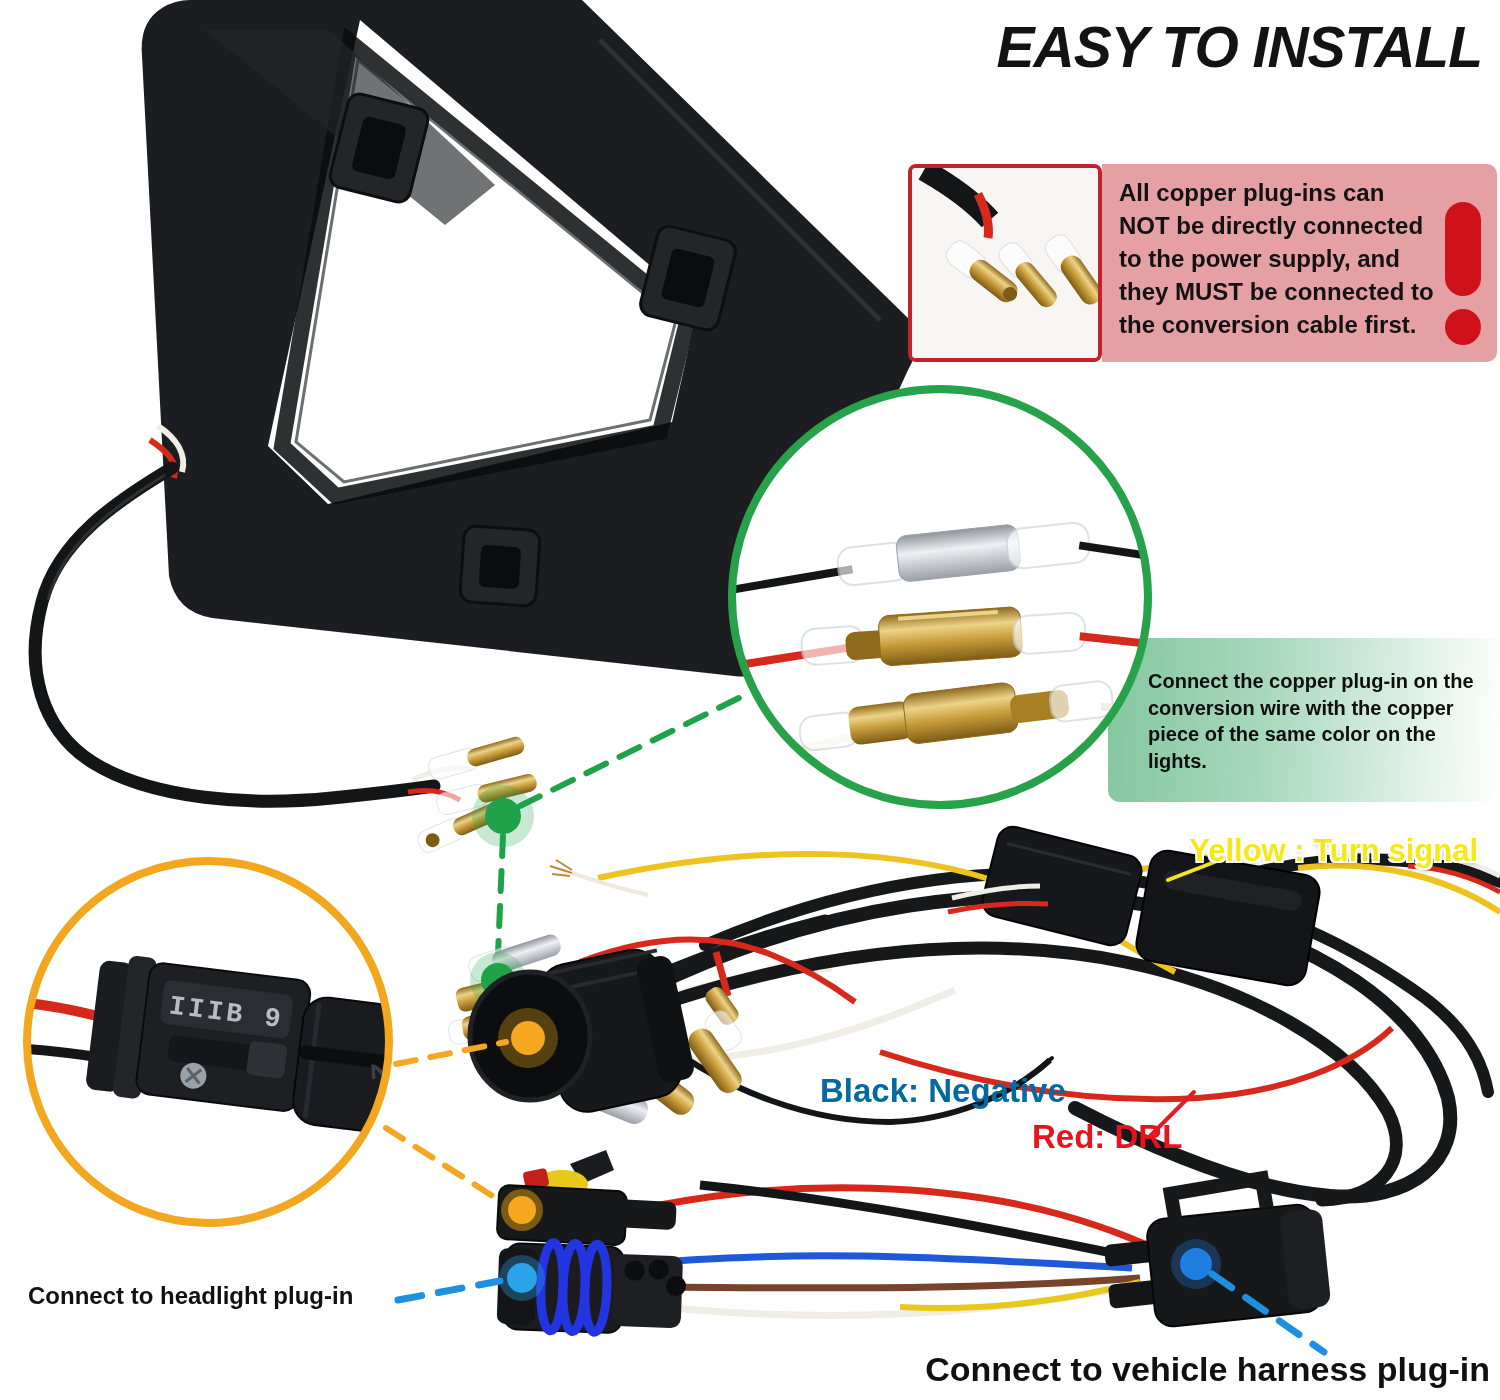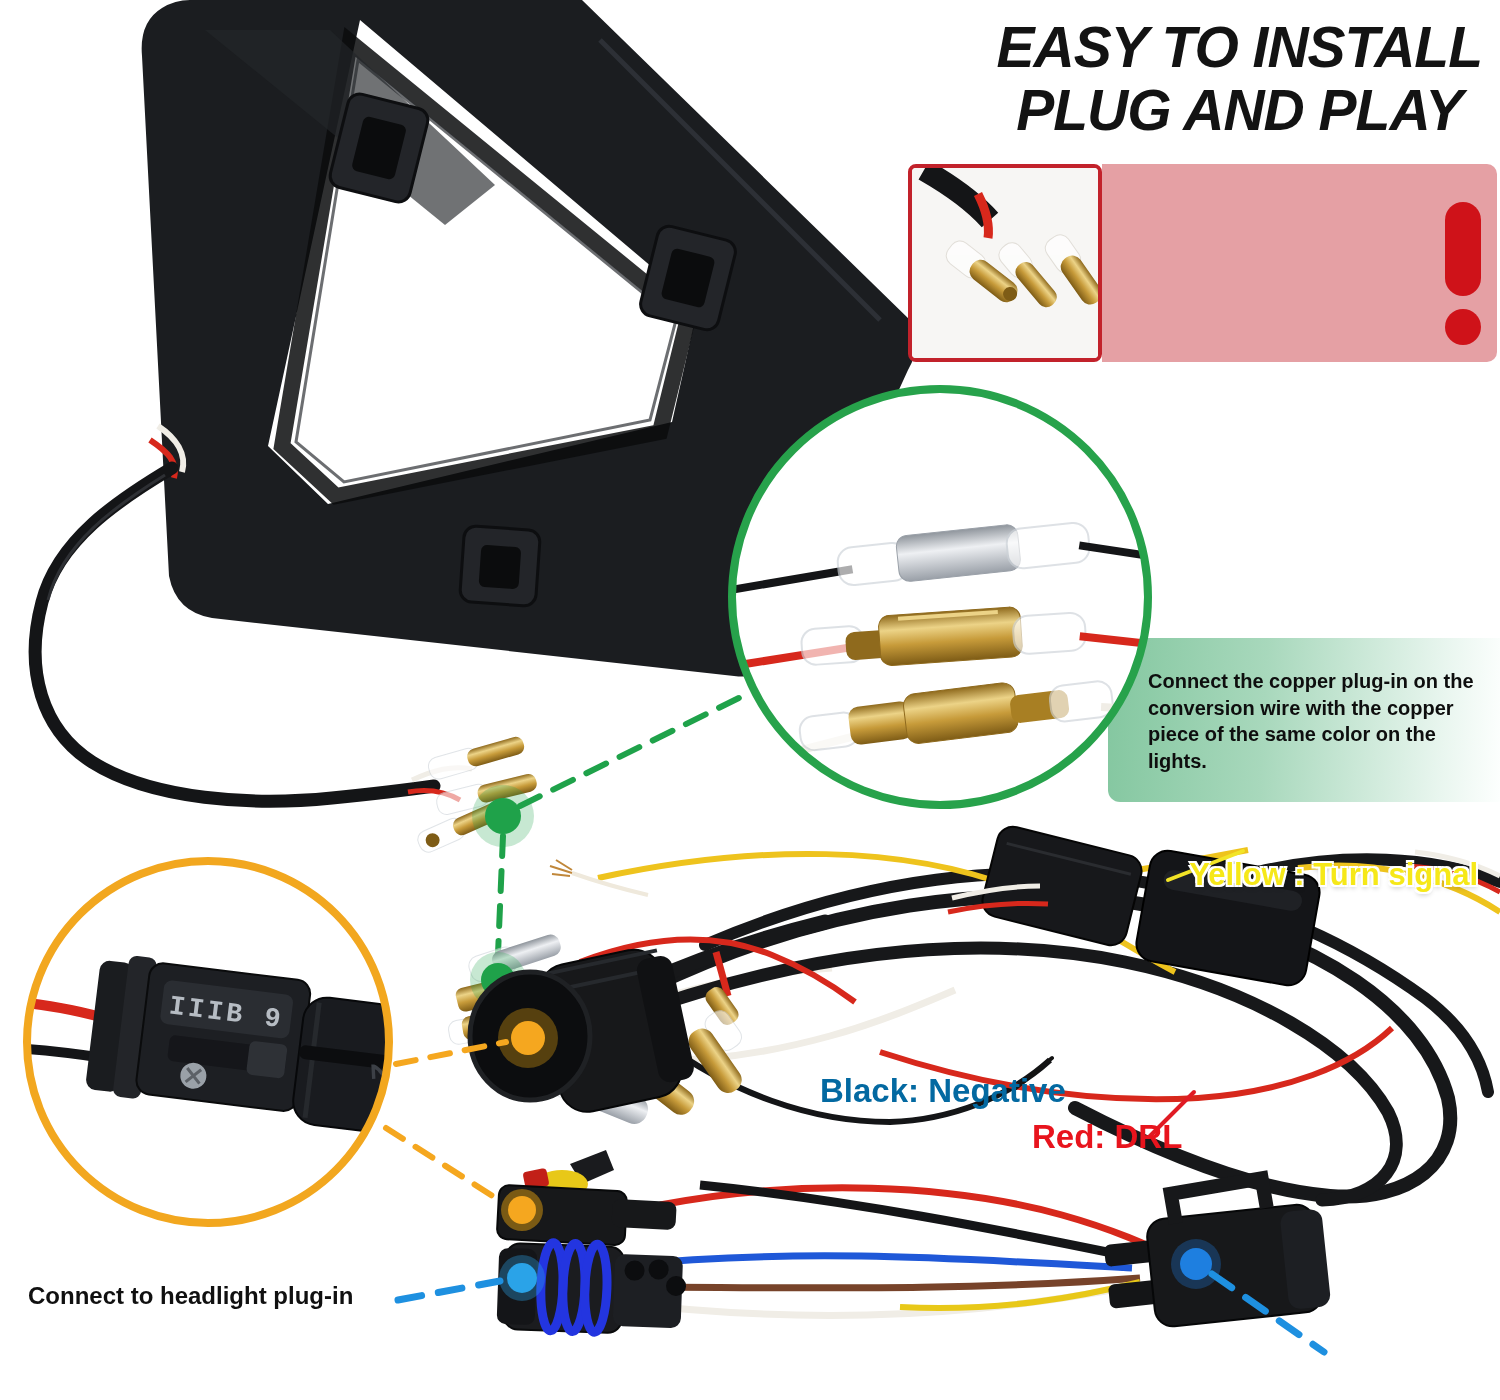--- a/index.html
+++ b/index.html
@@ -29,21 +29,21 @@
 
   
   .green-note{left:1108px;top:638px;width:392px;height:164px;
       background:linear-gradient(93deg,#84c7a0 0%,#a8d8bc 40%,#e9f6ef 85%,#fdfffe 100%);
       border-radius:12px 0 0 12px;padding:14px 6px 0 24px;box-sizing:border-box;}
   .green-note p{margin:16px;font-size:20px;font-weight:700;line-height:1.33;color:#0e0e0e;}
 
   
   .lbl{position:absolute;z-index:3;font-weight:800;white-space:nowrap;}
   .lbl-yellow{right:22px;top:833px;font-size:31px;color:#f6e818;
-      text-shadow:-2px -2px 0 #fff,2px -2px 0 #fff,-2px 2px 0 #fff,2px 2px 0 #fff,0 3px 5px rgba(0,0,0,.25);margin-top:24px;}
+      text-shadow:-2px -2px 0 #fff,2px -2px 0 #fff,-2px 2px 0 #fff,2px 2px 0 #fff,0 3px 5px rgba(0,0,0,.25);}
   .lbl-black{left:820px;top:1072px;font-size:33px;color:#0369a1;}
   .lbl-red{left:1032px;top:1118px;font-size:33px;color:#e8141d;}
   .cap-headlight{left:28px;top:1282px;font-size:24px;color:#101010;}
   .cap-vehicle{right:10px;top:1350px;font-size:34px;color:#101010;}
 </style>
 </head>
 <body>
 
 <div class="stage">
 
@@ -316,21 +316,20 @@
       <path d="M 398,1300 L 500,1281" stroke="#1e90e0" stroke-width="7" stroke-dasharray="24 17" stroke-linecap="round" fill="none"></path>
       <path d="M 1212,1274 L 1324,1352" stroke="#1e90e0" stroke-width="7" stroke-dasharray="24 17" stroke-linecap="round" fill="none"></path>
       <path d="M 1168,880 L 1243,851" stroke="#f2e427" stroke-width="4" stroke-linecap="round"></path>
       <path d="M 1016,1088 L 1052,1058" stroke="#141414" stroke-width="4" stroke-linecap="round"></path>
       <path d="M 1150,1136 L 1194,1092" stroke="#e01b24" stroke-width="4" stroke-linecap="round"></path>
     </g>
   </svg>
 
   <div class="title overlay">
     <div>EASY TO INSTALL</div>
-    <div>PLUG AND PLAY</div>
   </div>
 
   <div class="warning overlay">
     <div class="wphoto">
       <svg width="186" height="190" viewBox="0 0 186 190">
         <rect width="186" height="190" fill="#f7f6f4"></rect>
         <path d="M 12,2 C 40,18 62,34 78,52" stroke="#141517" stroke-width="22" fill="none"></path>
         <path d="M 66,26 C 74,42 78,56 76,70" stroke="#d7281c" stroke-width="9" fill="none"></path>
         <g transform="rotate(38 60 100)">
           <rect x="30" y="84" width="40" height="26" rx="10" fill="#ffffff" opacity="0.7" stroke="#d8d4cc"></rect>
@@ -341,24 +340,26 @@
           <rect x="80" y="84" width="36" height="24" rx="10" fill="#ffffff" opacity="0.7" stroke="#d8d4cc"></rect>
           <rect x="104" y="86" width="52" height="20" rx="9" fill="url(#gold)"></rect>
         </g>
         <g transform="rotate(55 150 95)">
           <rect x="124" y="76" width="38" height="26" rx="10" fill="#ffffff" opacity="0.7" stroke="#d8d4cc"></rect>
           <rect x="148" y="78" width="54" height="22" rx="10" fill="url(#gold)"></rect>
         </g>
       </svg>
     </div>
     <div class="wtext">
+      <p>All copper plug-ins can NOT be directly connected to the power supply, and they MUST be connected to the conversion cable first.</p>
       <div class="excl">
         <span class="bar"></span>
           <span class="pt"></span>
       </div>
     </div>
   </div>
 
   <div class="lbl lbl-yellow">Yellow : Turn signal</div>
   <div class="lbl lbl-black">Black: Negative</div>
   <div class="lbl lbl-red">Red: DRL</div>
   <div class="lbl cap-headlight">Connect to headlight plug-in</div>
+  <div class="lbl cap-vehicle">Connect to vehicle harness plug-in</div>
 </div>
 
 </body></html>

